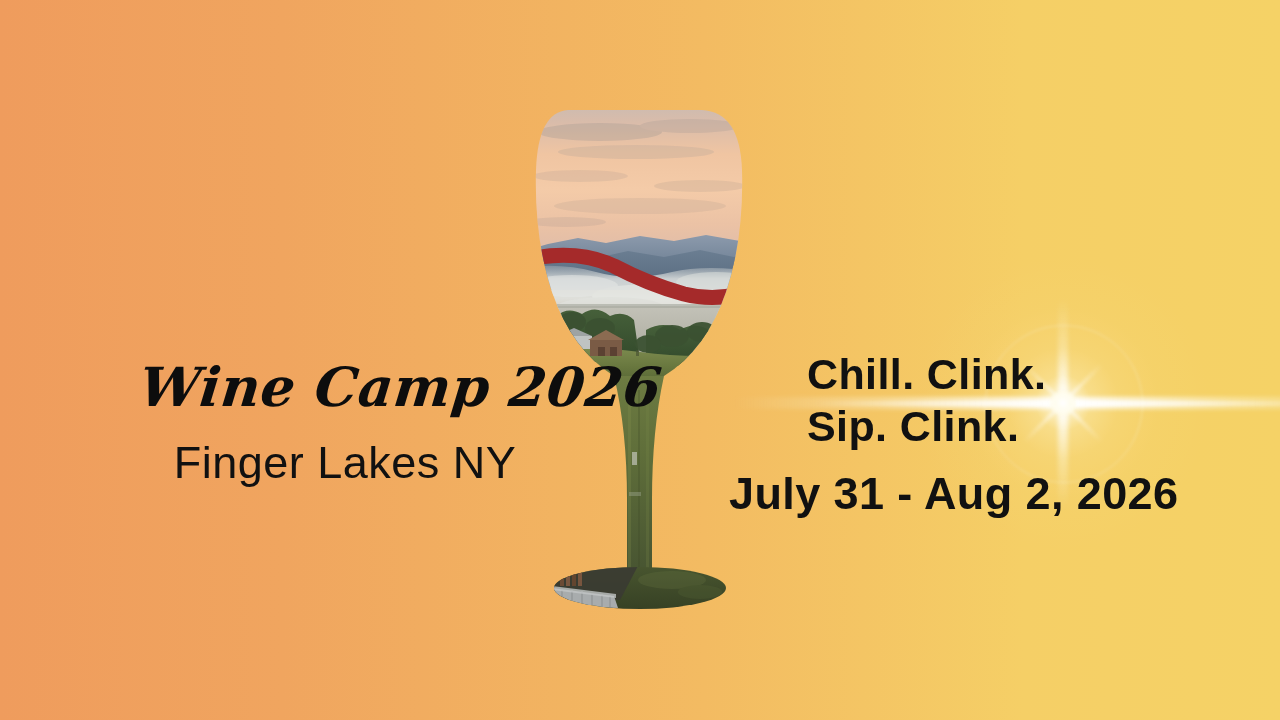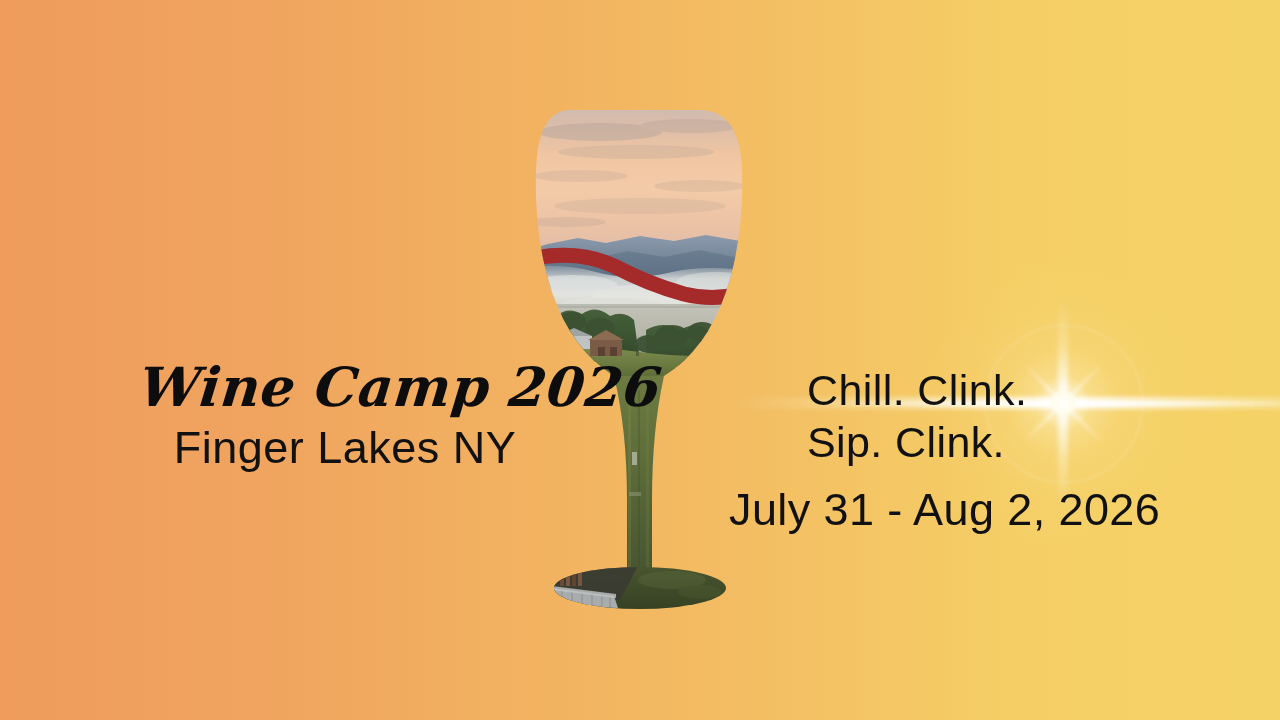--- a/index.html
+++ b/index.html
@@ -125,36 +125,37 @@
     font-style: italic;
     font-weight: bold;
     font-size: 54px;
     line-height: 1.0;
     letter-spacing: 0.5px;
     white-space: nowrap;
     transform: skewX(-6deg);
     color: #0d0d0d;
   }
   .sub-title {
-    margin-top: 10px;
+    margin-top: 25px;
     font-family: "Liberation Sans", sans-serif;
     font-size: 45px;
     font-weight: normal;
     letter-spacing: 0.5px;
     line-height: 1.05;
     white-space: nowrap;
     color: #111111;
   }
 
   .text-right {
     position: absolute;
     left: 725px;
-    top: 364px;
+    top: 348px;
     width: 440px;
     color: #111111;
+    font-weight: bold;
   }
   .tag-line {
     font-family: "Liberation Sans", sans-serif;
     font-size: 43px;
     line-height: 1.22;
     letter-spacing: 0.4px;
     text-align: left;
     padding-left: 82px;
     white-space: nowrap;
     color: #111111;

